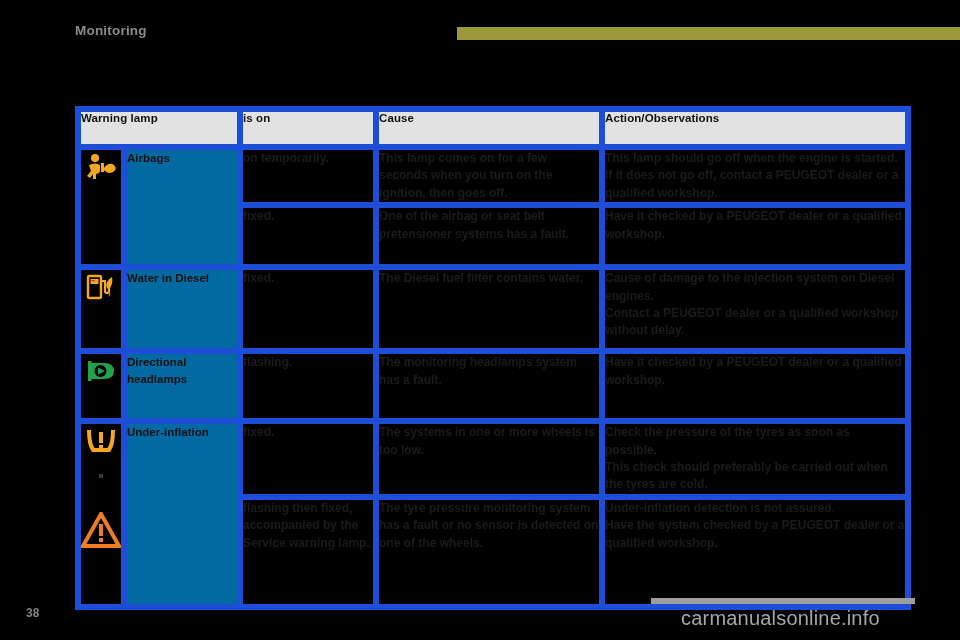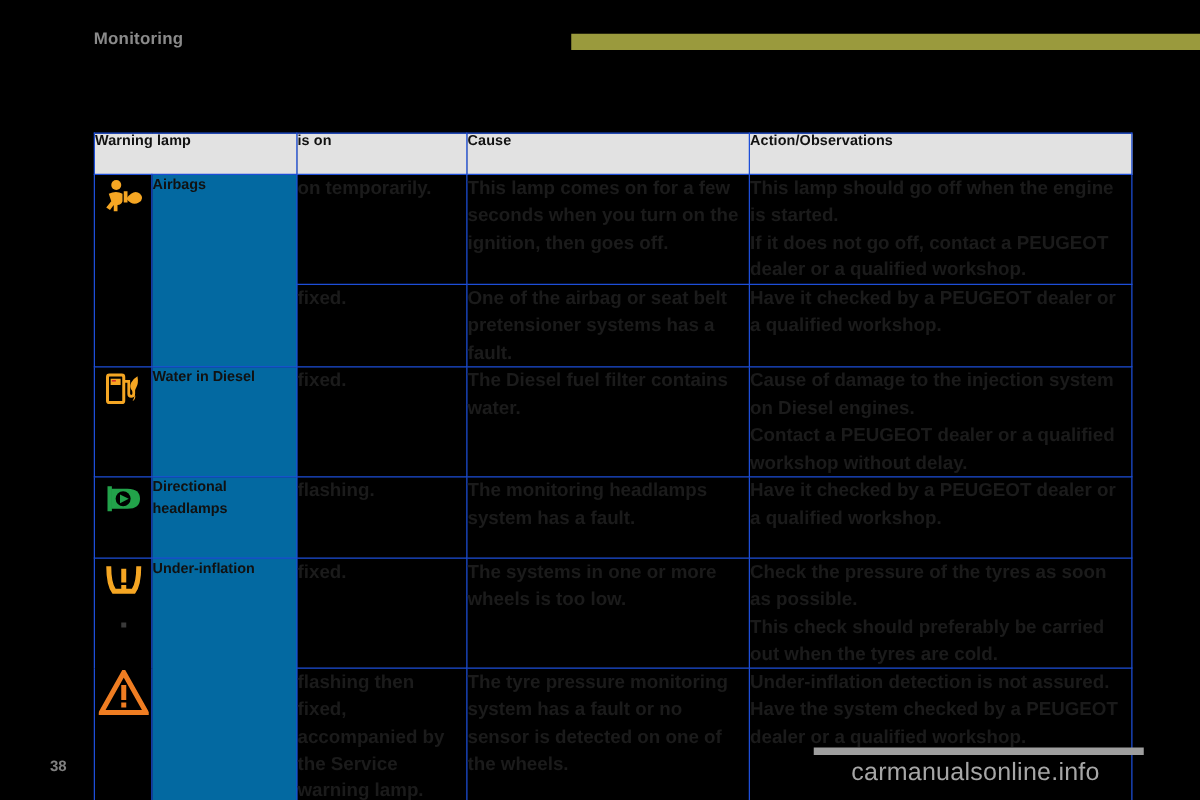--- a/index.html
+++ b/index.html
@@ -47,21 +47,21 @@
     table-layout: fixed;
     background: #000;
   }
   #warning-table col.c-lamp-icon { width: 46px; }
   #warning-table col.c-lamp-name { width: 116px; }
   #warning-table col.c-ison      { width: 136px; }
   #warning-table col.c-cause     { width: 226px; }
   #warning-table col.c-action    { width: 306px; }
 
   #warning-table th, #warning-table td {
-    border: 1px solid #1d4ed8;
+    border: 6px solid #1d4ed8;
     vertical-align: top;
     padding: 0;
   }
 
   thead th {
     background: #e2e2e2;
     color: #111;
     font-size: 11.5px;
     font-weight: bold;
     text-align: left;
@@ -80,21 +80,21 @@
     background: #0369a1;
     font-size: 11.5px;
     font-weight: bold;
     color: #111;
     padding: 9px 6px 8px 10px;
     line-height: 1.45;
   }
   td.body-cell {
     background: #000;
     color: #1b1b1b;
-    font-size: 15px;
+    font-size: 12px;
     font-weight: bold;
     line-height: 1.45;
     padding: 7px 8px 8px 7px;
   }
 
   .icon-wrap {
     display: inline-block;
     line-height: 0;
   }
   .service-icon-holder {
@@ -105,21 +105,21 @@
   .dot-mark {
     display: block;
     width: 4px; height: 4px;
     background: #3a3a3a;
     margin: 12px auto 0 auto;
   }
 
   
   #page-number {
     position: absolute;
-    left: 40px; top: 606px;
+    left: 26px; top: 606px;
     font-size: 12px;
     font-weight: bold;
     color: #808080;
   }
   #footer-rule {
     position: absolute;
     left: 651px; top: 598px;
     width: 264px; height: 6px;
     background: #9e9e9e;
   }

